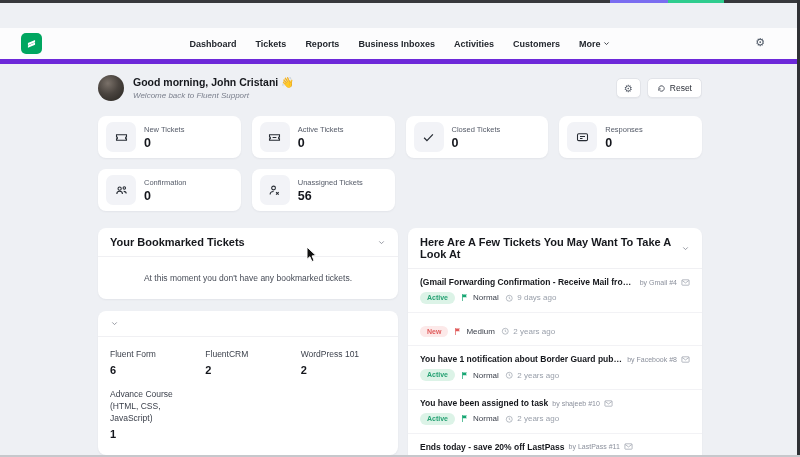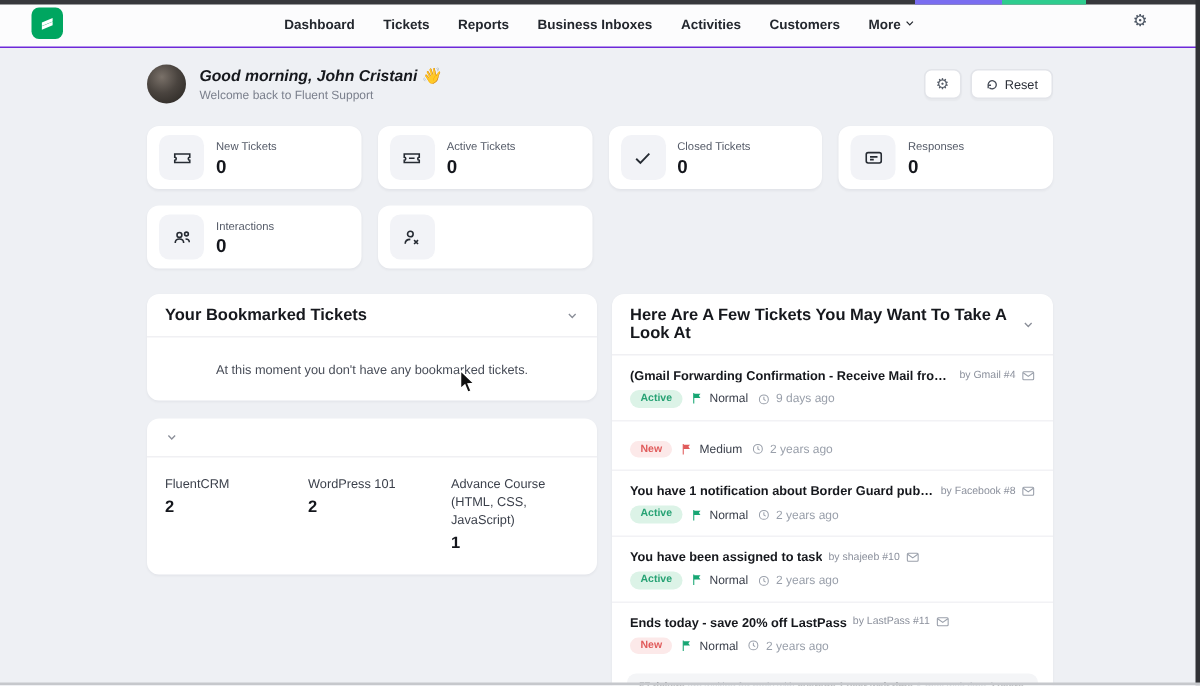--- a/index.html
+++ b/index.html
@@ -8,34 +8,34 @@
 
   
   .chrome-top{position:absolute;top:0;left:0;width:800px;height:3px;background:#37383c;z-index:50;}
   .chrome-top .seg{position:absolute;top:0;height:3px;}
   .seg-purple{left:610px;width:58px;background:#7a6df0;}
   .seg-green{left:668px;width:56px;background:#2ecc8e;}
   .chrome-right{position:absolute;top:0;right:0;width:3px;height:457px;background:#303135;z-index:50;}
   .chrome-bottom{position:absolute;bottom:0;left:0;width:800px;height:2px;background:#c6c8cc;z-index:50;}
 
   
-  .nav{position:relative;height:31px;background:#fcfcfd;border-bottom:1px solid #6d28d9;display:flex;align-items:center;}
+  .nav{position:relative;height:31px;background:#fcfcfd;border-bottom:5px solid #6d28d9;display:flex;align-items:center;margin-top:28px;}
   .logo{position:absolute;left:21px;top:5px;width:21px;height:21px;border-radius:5px;background:#00a660;display:flex;align-items:center;justify-content:center;cursor:pointer;}
   .nav-menu{margin:0 auto;display:flex;gap:19px;align-items:center;}
   .nav-repeat{display:contents;}
   .nav-item{font-size:9px;font-weight:bold;color:#23272e;text-decoration:none;cursor:pointer;display:flex;align-items:center;gap:3px;}
   .nav-gear{position:absolute;right:35px;top:9px;font-size:11px;line-height:1;color:#4b5563;cursor:pointer;}
 
   .content{width:604px;margin:0 auto;padding-top:11px;}
 
   
   .greet-row{display:flex;align-items:center;margin-bottom:15px;}
   .avatar{width:26px;height:26px;border-radius:50%;background:radial-gradient(circle at 38% 32%,#7a7169 0%,#4a443f 45%,#26231f 100%);margin-right:9px;flex:0 0 auto;}
-  .greet-title{font-size:10.5px;font-weight:bold;color:#16181d;font-style:italic;}
-  .greet-sub{font-size:8px;color:#7a7f8c;margin-top:2px;}
+  .greet-title{font-size:10.5px;font-weight:bold;color:#16181d;}
+  .greet-sub{font-size:8px;color:#7a7f8c;margin-top:2px;font-style:italic;}
   .greet-actions{margin-left:auto;display:flex;gap:6px;align-items:center;}
   .icon-btn{width:25px;height:20px;border:1px solid #e2e4e9;border-radius:5px;background:#fff;display:flex;align-items:center;justify-content:center;font-size:10px;color:#555c68;cursor:pointer;box-shadow:0 1px 1px rgba(20,20,40,.03);}
   .reset-btn{height:20px;padding:0 9px;border:1px solid #e2e4e9;border-radius:5px;background:#fff;display:flex;gap:4px;align-items:center;font-size:8.5px;color:#2b2f38;cursor:pointer;box-shadow:0 1px 1px rgba(20,20,40,.03);text-align:right;}
   .reset-btn svg{color:#454b56;}
 
   
   .stats-grid{display:grid;grid-template-columns:repeat(4,1fr);gap:11px;margin-bottom:17px;}
   .stat-card{background:#fff;border-radius:8px;padding:6px 8px;display:flex;align-items:center;gap:8px;height:42px;box-sizing:border-box;box-shadow:0 1px 2px rgba(20,20,40,.05);cursor:pointer;}
   .stat-icon{width:30px;height:30px;border-radius:7px;background:#f2f3f7;display:flex;align-items:center;justify-content:center;color:#262b33;flex:0 0 auto;}
   .stat-label{font-size:7.5px;color:#555b68;margin-bottom:3px;}
@@ -193,32 +193,36 @@
       <div class="stat-card">
         <span class="stat-icon">
           <svg width="15" height="15" viewBox="0 0 24 24" fill="none" stroke="currentColor" stroke-width="1.7">
               <circle cx="9" cy="9" r="2.6"></circle>
               <path d="M4.5 17.5c0-2.6 2-4.2 4.5-4.2s4.5 1.6 4.5 4.2"></path>
               <circle cx="16.5" cy="8" r="2"></circle>
               <path d="M15.5 13.4c2.2 0 4 1.4 4 3.4"></path>
             </svg>
         </span>
         <span>
-            <div class="stat-label">Interactions</div>
+            <div class="stat-label">Confirmation</div>
             <div class="stat-value">0</div>
           </span>
       </div>
       <div class="stat-card">
         <span class="stat-icon">
           <svg width="15" height="15" viewBox="0 0 24 24" fill="none" stroke="currentColor" stroke-width="1.7">
               <circle cx="10.5" cy="8" r="3"></circle>
               <path d="M5 18.5c0-3.2 2.5-4.8 5.5-4.8"></path>
               <path d="M14.5 14.5l4.2 4.2M18.7 14.5l-4.2 4.2"></path>
             </svg>
         </span>
+        <span>
+            <div class="stat-label">Unassigned Tickets</div>
+            <div class="stat-value">56</div>
+          </span>
       </div>
     </div>
 
     <div class="panels">
       <div class="left-col">
 
         <section class="panel">
           <div class="panel-head">
             <span class="panel-title">Your Bookmarked Tickets</span>
             <span class="chev">
@@ -233,20 +237,24 @@
         <section class="panel">
           <div class="panel-head">
             <span class="chev">
               <svg width="9" height="9" viewBox="0 0 20 20" fill="none" stroke="currentColor" stroke-width="2">
                   <path d="M5 7.5l5 5 5-5"></path>
                 </svg>
             </span>
           </div>
           <div class="prod-grid">
             <div>
+              <div class="prod-name">Fluent Form</div>
+              <div class="prod-count">6</div>
+            </div>
+            <div>
               <div class="prod-name">FluentCRM</div>
               <div class="prod-count">2</div>
             </div>
             <div>
               <div class="prod-name">WordPress 101</div>
               <div class="prod-count">2</div>
             </div>
             <div>
               <div class="prod-name">Advance Course (HTML, CSS, JavaScript)</div>
               <div class="prod-count">1</div>

